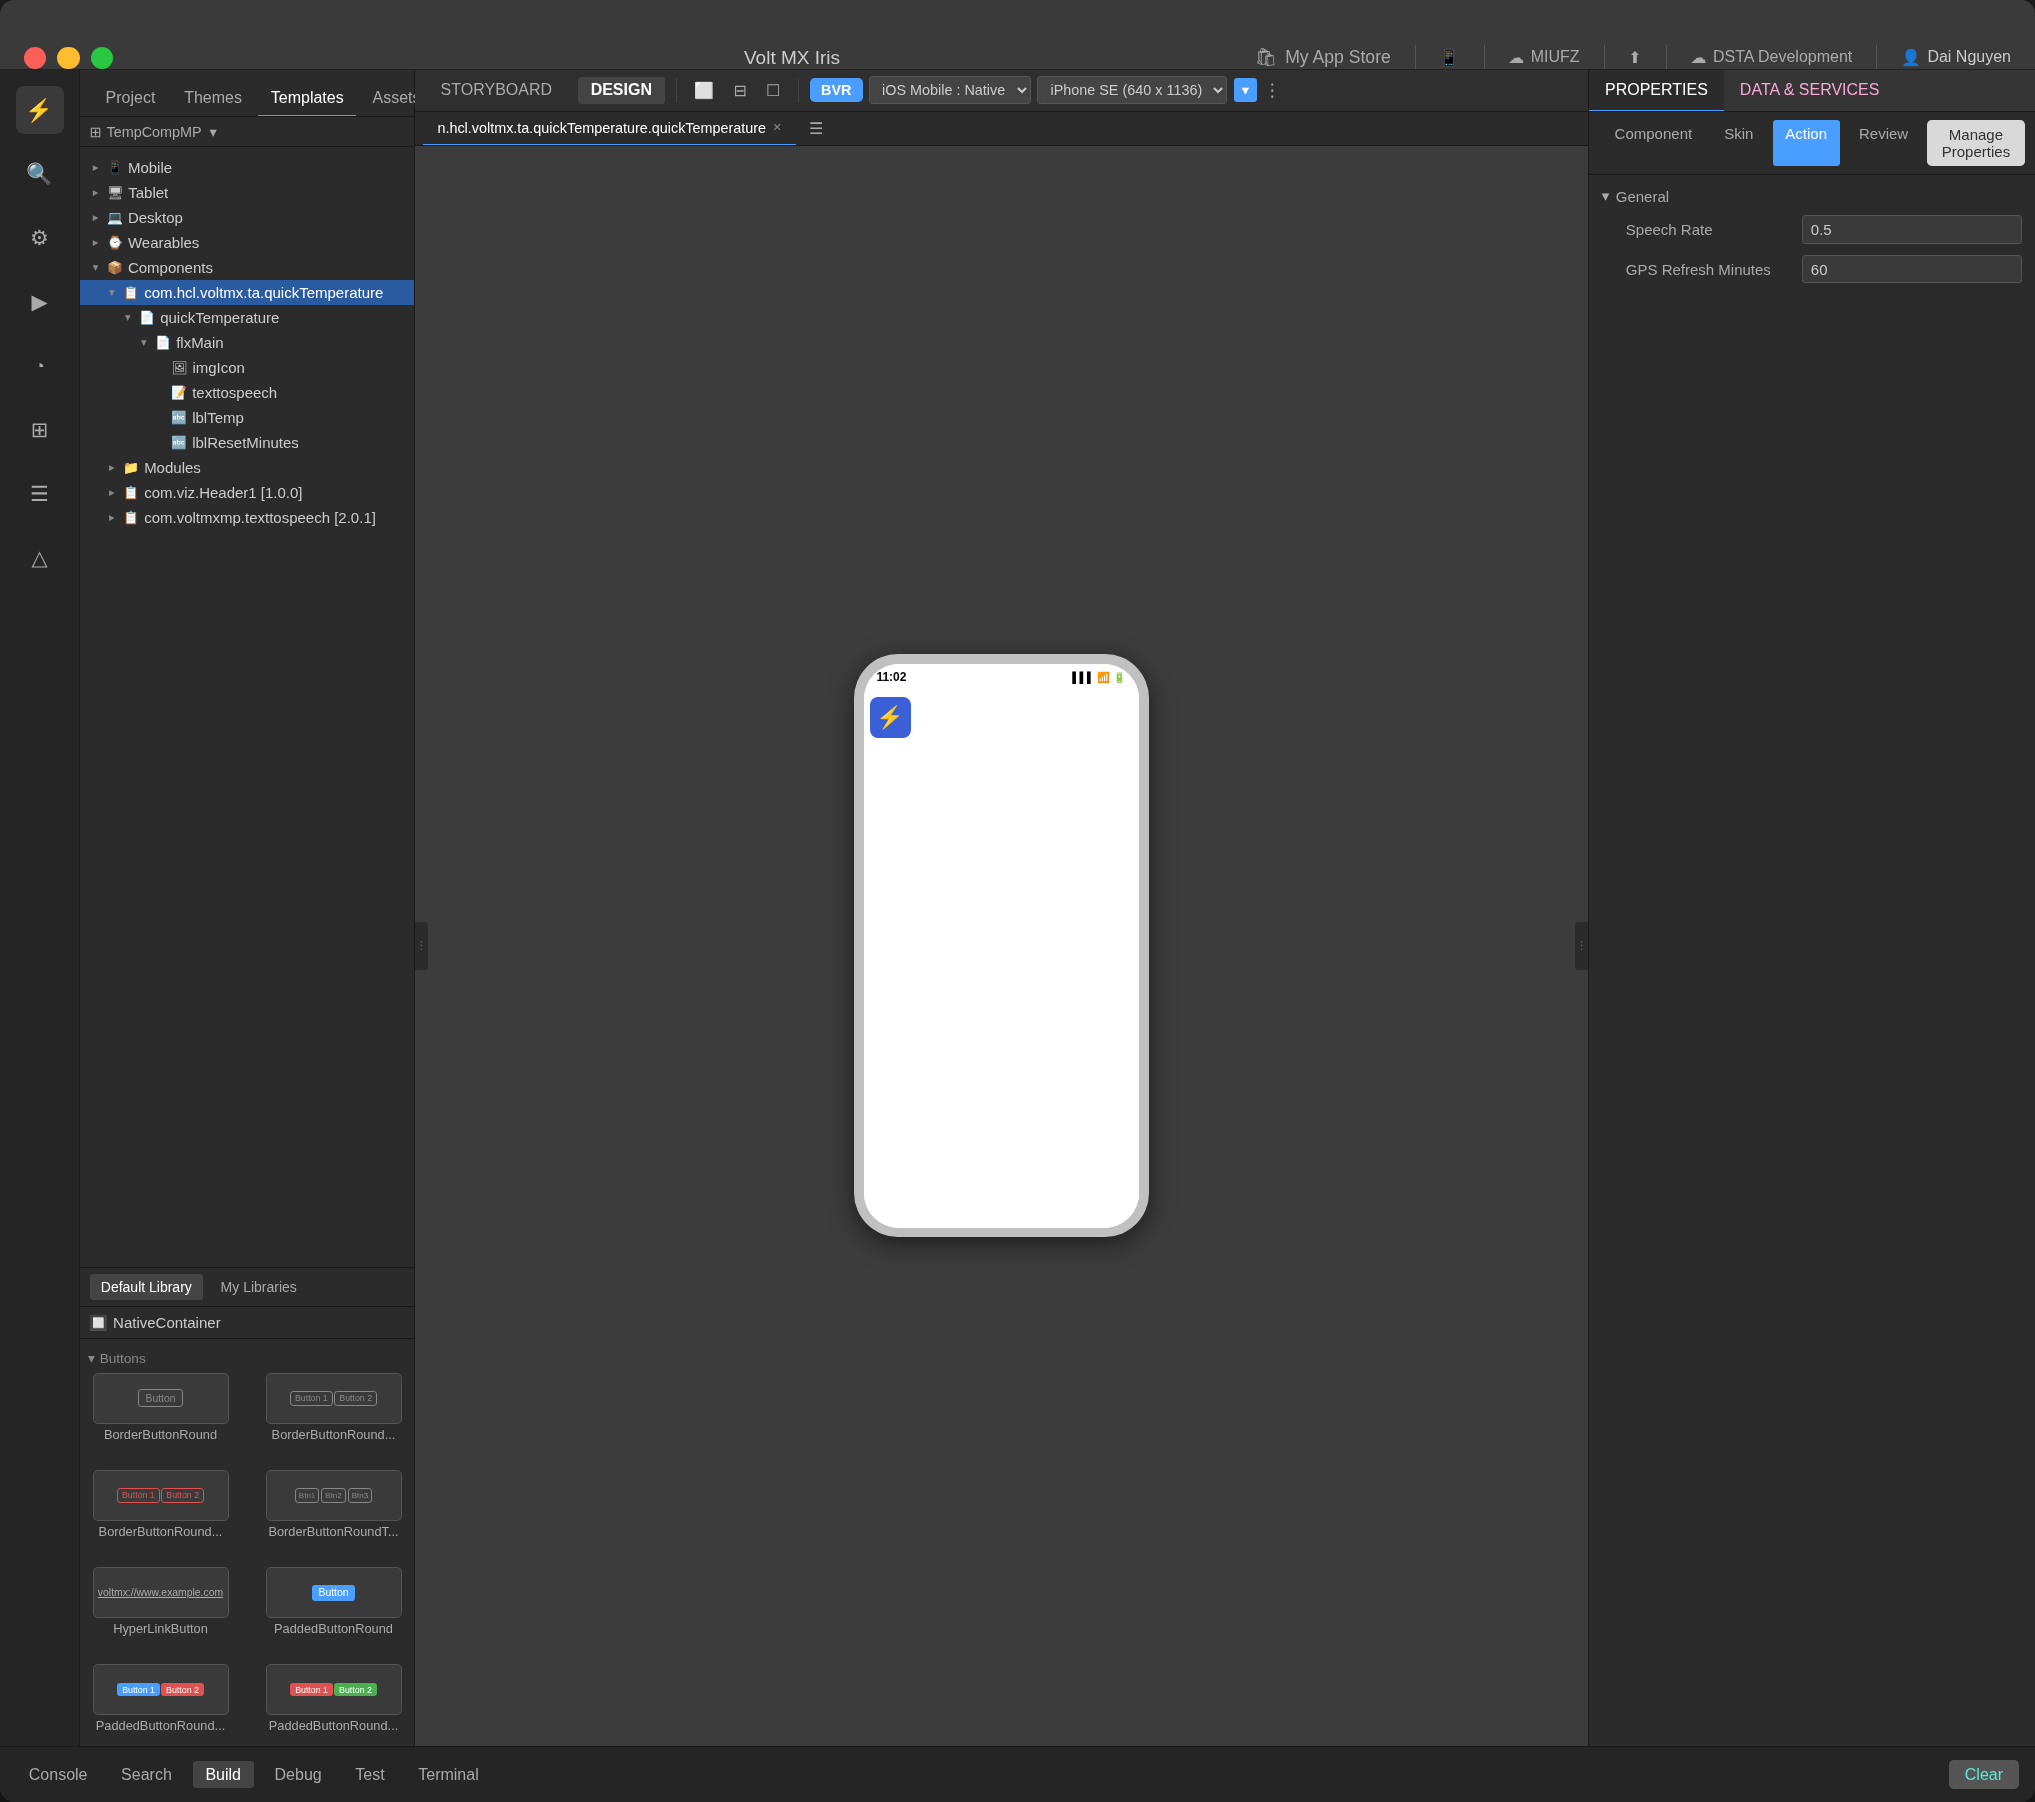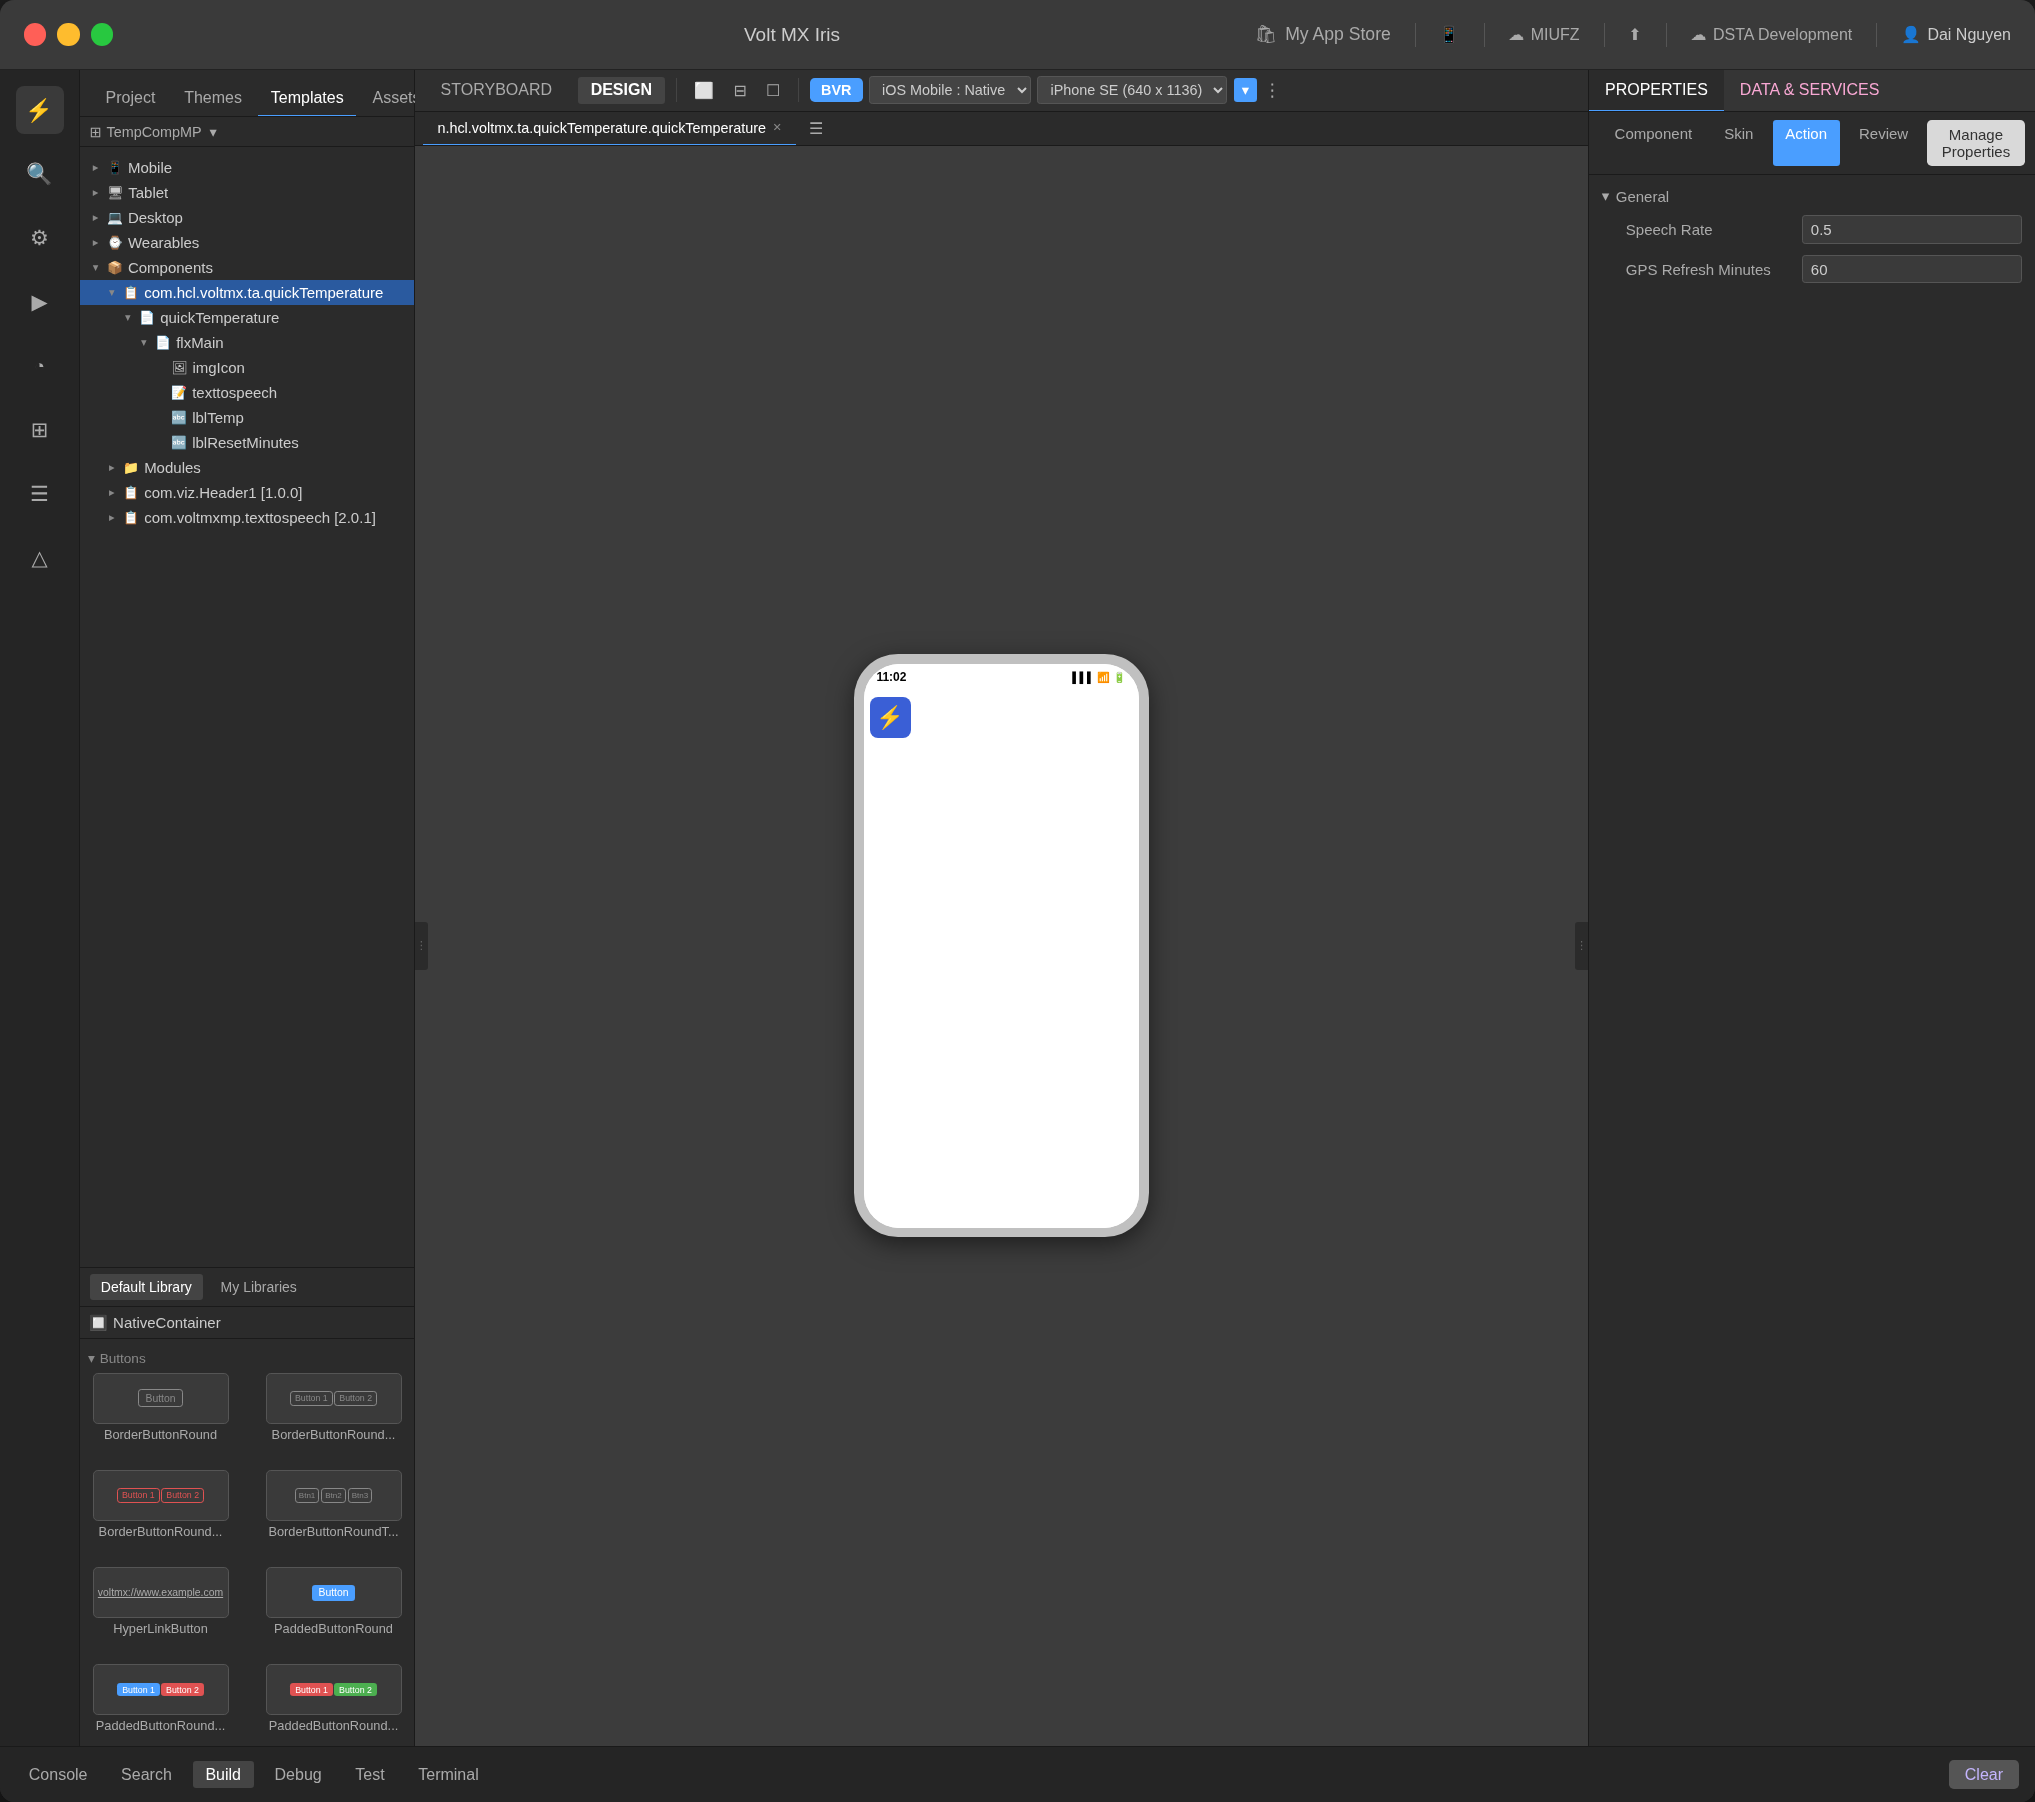--- a/index.html
+++ b/index.html
@@ -2,21 +2,21 @@
 <html style="font-size:12.8px"><head>
   <meta charset="utf-8">
   <style>
     * { box-sizing: border-box; margin: 0; padding: 0; }
     body { font-family: -apple-system, BlinkMacSystemFont, 'Helvetica Neue', Arial, sans-serif; background: #1e1e1e; color: #ccc; font-size: 9.6px; overflow: hidden; }
 
     
     .window { width: 2035px; height: 1802px; background: #2b2b2b; border-radius: 14.4px; overflow: hidden; display: flex; flex-direction: column; box-shadow: 0 16px 48px rgba(0,0,0,0.7); }
 
     
-    .titlebar { height: 70px; background: #3a3a3a; display: flex; align-items: center; padding: 0 24px; flex-shrink: 0; border-bottom: 0.8px solid #222; }
+    .titlebar { height: 70px; background: #3a3a3a; display: flex; align-items: flex-end; padding: 0 24px; flex-shrink: 0; border-bottom: 0.8px solid #222; }
     .traffic-lights { display: flex; gap: 11.2px; margin-right: 32px; }
     .traffic-light { width: 22.3px; height: 22.3px; border-radius: 50%; }
     .tl-red { background: #ff5f57; }
     .tl-yellow { background: #febc2e; }
     .tl-green { background: #28c840; }
     .titlebar-title { flex: 1; text-align: center; font-size: 19px; color: #ccc; font-weight: 500; }
     .titlebar-actions { display: flex; align-items: center; gap: 16px; }
     .titlebar-btn { background: transparent; border: none; color: #aaa; font-size: 17.6px; cursor: pointer; display: flex; align-items: center; gap: 6.4px; }
     .titlebar-btn span { font-size: 16px; }
     .titlebar-user { display: flex; align-items: center; gap: 6.4px; color: #ccc; font-size: 16px; }
@@ -124,21 +124,21 @@
     .prop-content { flex: 1; overflow-y: auto; padding: 12.8px; }
     .prop-section { margin-bottom: 16px; }
     .prop-section-header { display: flex; align-items: center; gap: 6.4px; font-size: 15px; color: #aaa; margin-bottom: 9.6px; cursor: pointer; }
     .prop-row { display: flex; align-items: center; margin-bottom: 11.2px; margin-left: 24px; }
     .prop-label { flex: 0 0 176px; font-size: 15px; color: #aaa; }
     .prop-value { flex: 1; background: #3a3a3a; border: 0.8px solid #555; color: #ccc; font-size: 15px; padding: 4.8px 8px; border-radius: 3.2px; }
 
     
     .bottom-bar { height: 56px; background: #252525; border-top: 0.8px solid #1a1a1a; display: flex; align-items: center; padding: 0 16px; gap: 8px; flex-shrink: 0; }
     .bottom-tab { padding: 4.8px 12.8px; font-size: 16px; color: #aaa; cursor: pointer; border-radius: 3.2px; }
-    .clear-btn { margin-left: auto; background: #555; border: none; color: #c4b5fd; font-size: 16px; padding: 5.6px 16px; border-radius: 4.8px; cursor: pointer; }
+    .clear-btn { margin-left: auto; background: #555; border: none; color: #5eead4; font-size: 16px; padding: 5.6px 16px; border-radius: 4.8px; cursor: pointer; }
 
     
     ::-webkit-scrollbar { width: 4.8px; }
     ::-webkit-scrollbar-track { background: transparent; }
     ::-webkit-scrollbar-thumb { background: #555; border-radius: 2.4px; }
 
     
     .native-container-item { display: flex; align-items: center; padding: 6.4px 9.6px; font-size: 15px; color: #ccc; gap: 4.8px; border-bottom: 0.8px solid #1a1a1a; }
   </style>
 </head>

